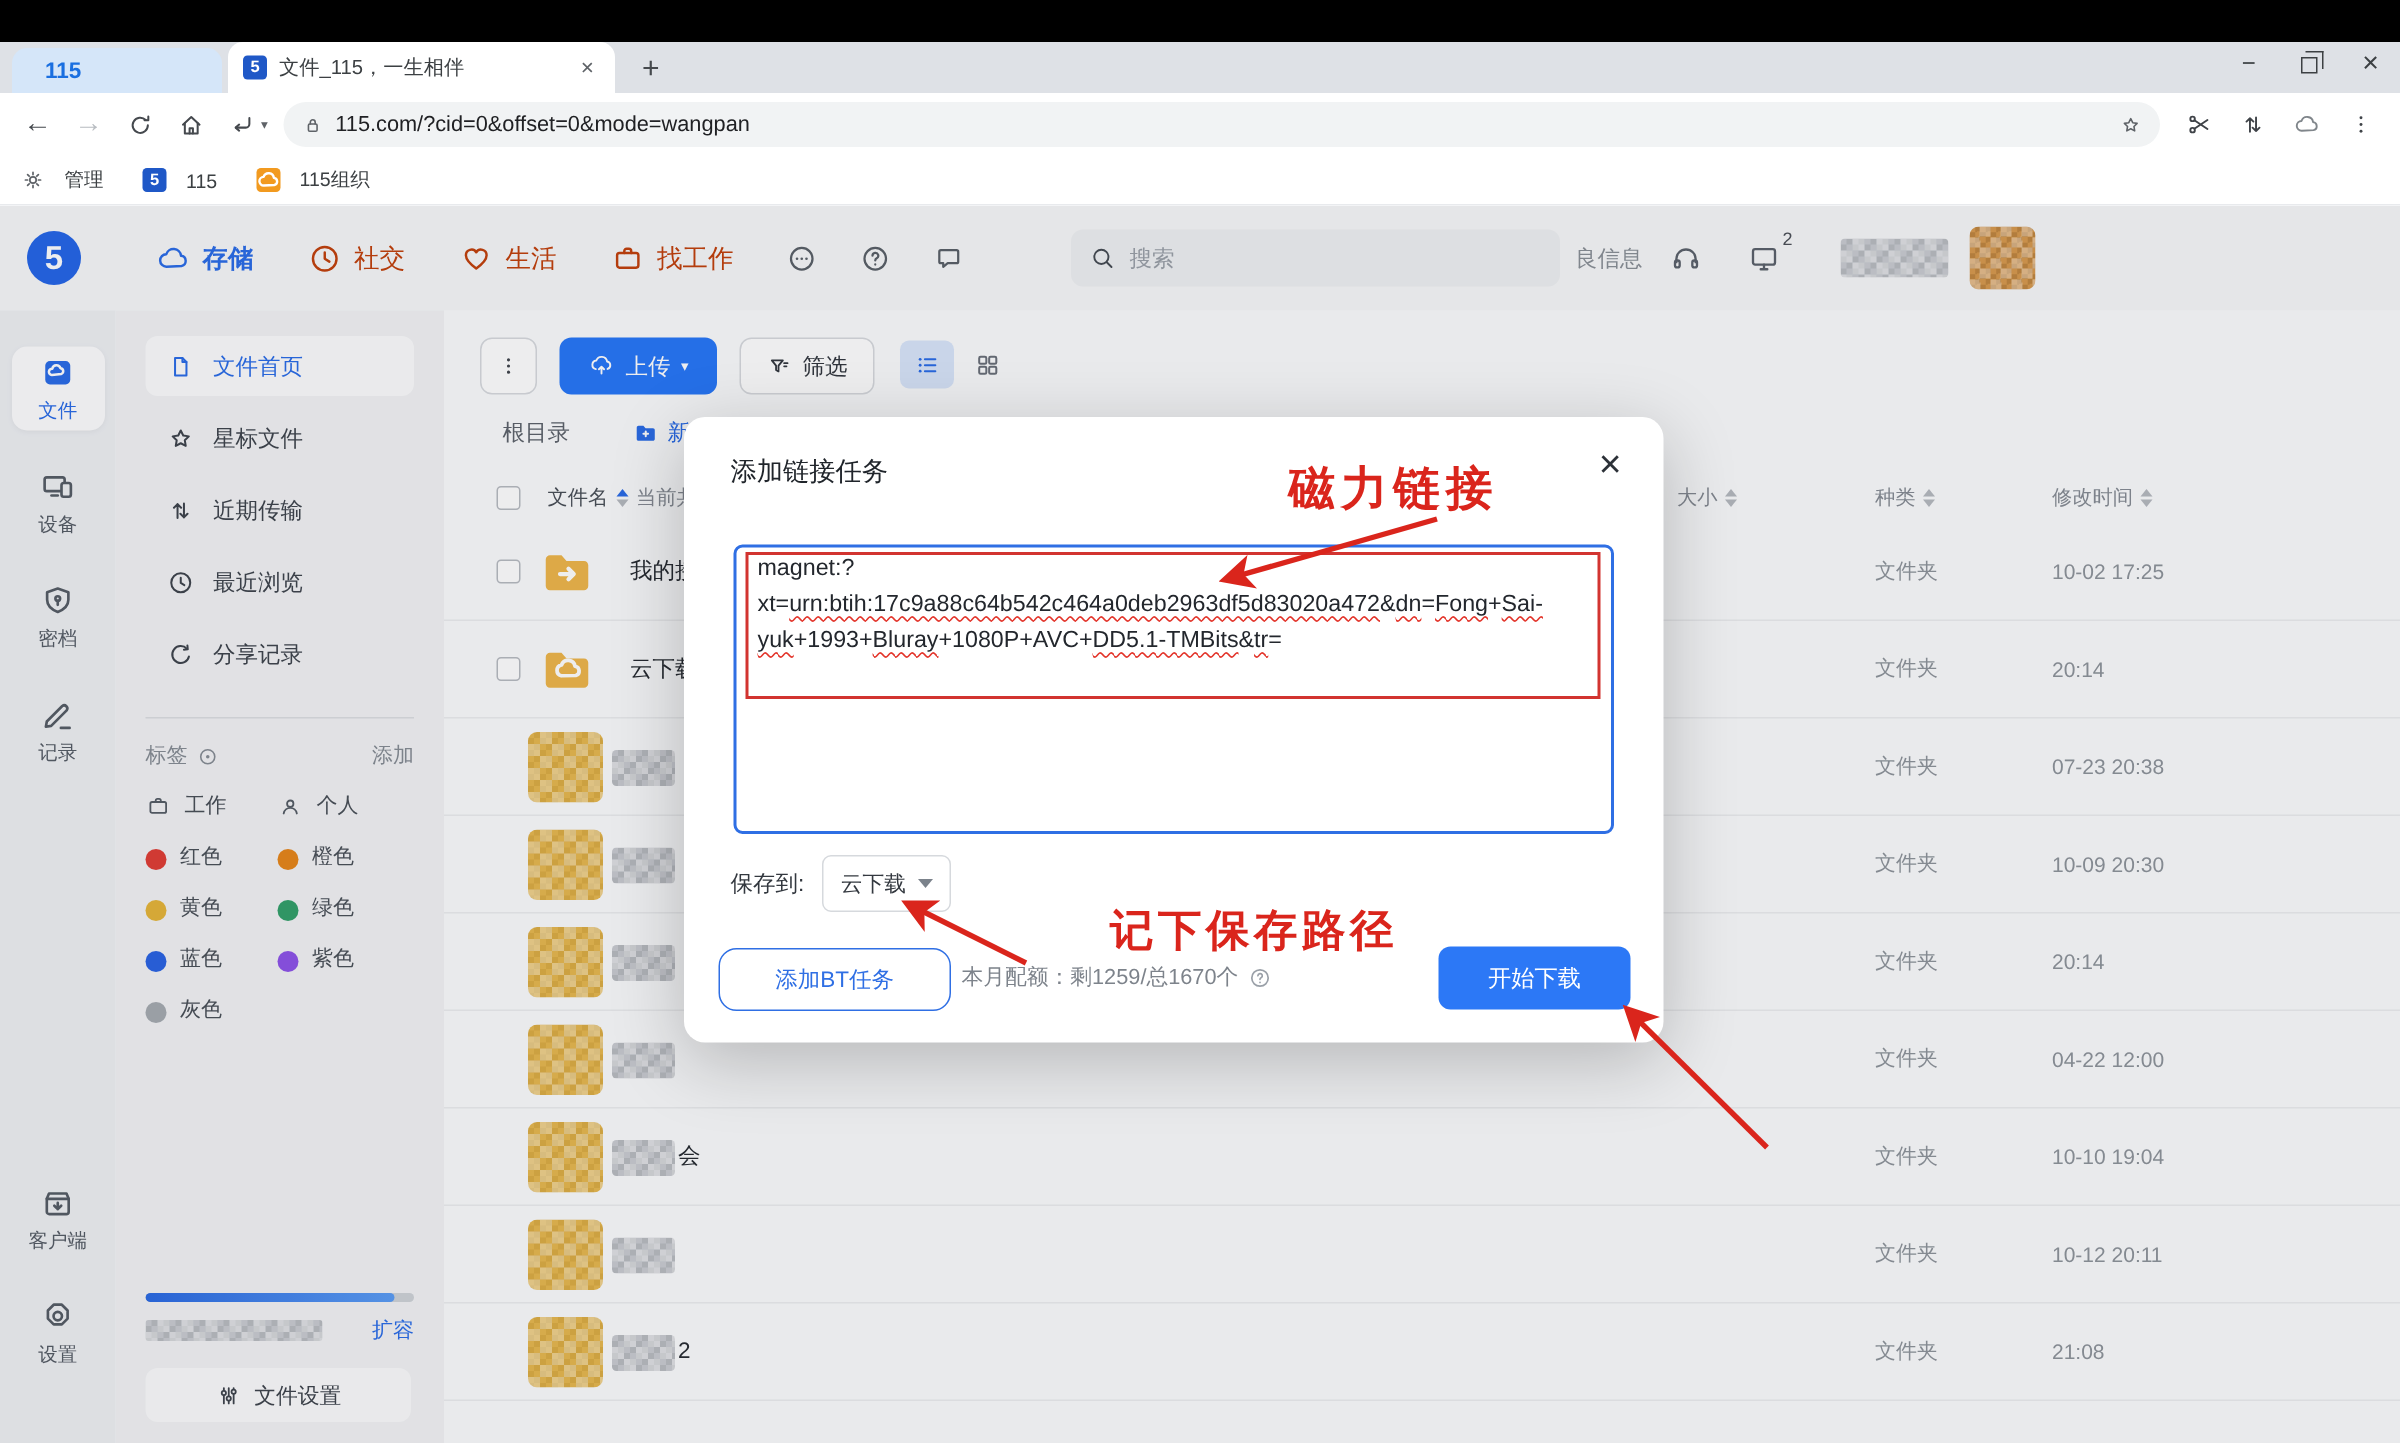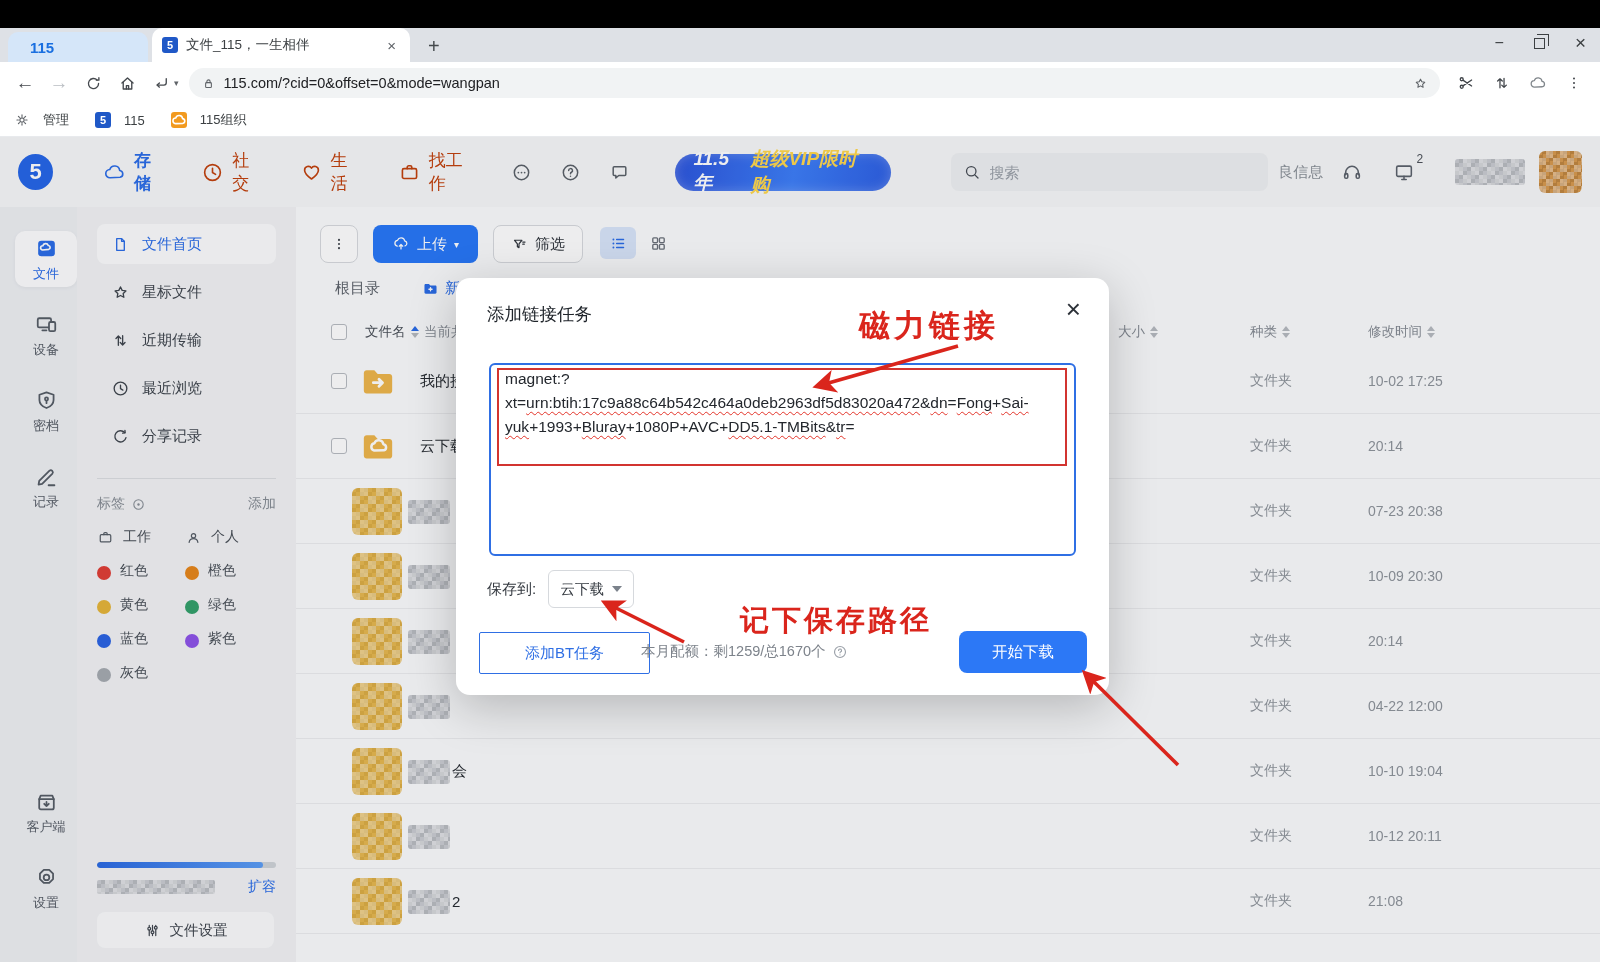--- a/index.html
+++ b/index.html
@@ -60,21 +60,21 @@
   .topic{color:#5b626b;padding:0 12px;position:relative}
   .topic svg{width:22px;height:22px}
   .badge2{position:absolute;top:-9px;right:4px;font-size:12px;color:#4c5158}
   .moz{background-color:#c9ccd1;background-image:conic-gradient(rgba(255,255,255,.4) 25%,transparent 0 50%,rgba(255,255,255,.4) 0 75%,transparent 0),conic-gradient(rgba(0,0,0,.08) 25%,transparent 0 50%,rgba(0,0,0,.08) 0 75%,transparent 0);background-size:16px 16px,8px 8px}
   .moz-y{background-color:#e7b84f;background-image:conic-gradient(rgba(255,255,255,.35) 25%,transparent 0 50%,rgba(255,255,255,.35) 0 75%,transparent 0),conic-gradient(rgba(140,90,0,.12) 25%,transparent 0 50%,rgba(140,90,0,.12) 0 75%,transparent 0);background-size:16px 16px,8px 8px}
   .moz-a{background-color:#d79a4e;background-image:conic-gradient(rgba(255,255,255,.35) 25%,transparent 0 50%,rgba(255,255,255,.35) 0 75%,transparent 0),conic-gradient(rgba(90,50,0,.18) 25%,transparent 0 50%,rgba(90,50,0,.18) 0 75%,transparent 0);background-size:14px 14px,7px 7px}
   .uname-moz{width:72px;height:26px;margin-left:22px;border-radius:3px}
   .avatar-moz{width:44px;height:42px;margin-left:8px;border-radius:6px}
 
   .appbody{display:flex;height:755px}
-  .rail{width:77px;background:#eef0f3;display:flex;flex-direction:column;align-items:flex-end;padding:24px 0 26px}
+  .rail{width:77px;background:#eef0f3;display:flex;flex-direction:column;align-items:center;padding:24px 0 26px}
   .railitem{width:62px;height:56px;display:flex;flex-direction:column;align-items:center;justify-content:center;gap:4px;color:#565d66;font-size:13px;border-radius:10px;margin-bottom:20px;cursor:pointer}
   .railitem svg{width:25px;height:25px}
   .railitem.on{background:#fdfdfe;color:#2b6de8;box-shadow:0 1px 4px rgba(0,0,0,.05)}
   .railspacer{flex:1}
 
   .panel{width:219px;background:#f2f3f5;padding:17px 20px 0;display:flex;flex-direction:column}
   .pitem{height:40px;border-radius:8px;display:flex;align-items:center;gap:12px;padding:0 14px;font-size:15px;color:#3f454d;margin-bottom:8px;cursor:pointer}
   .pitem svg{width:19px;height:19px}
   .pitem.on{background:rgba(255,255,255,.75);color:#2b6de8}
   .pdivider{height:1px;background:#dcdee1;margin:14px 0 16px}
@@ -137,21 +137,21 @@
   .modal{position:absolute;left:456px;top:141px;width:653px;height:417px;background:#fff;border-radius:14px;box-shadow:0 12px 48px rgba(0,0,0,.22);z-index:10}
   .mtitle{position:absolute;left:31px;top:24px;font-size:17.5px;color:#20252b;font-weight:500}
   .mclose{position:absolute;right:28px;top:16px;font-size:26px;color:#2c3138;font-weight:300;cursor:pointer}
   .mtext{position:absolute;left:33px;top:85px;width:587px;height:193px;border:2px solid #2f6fe4;border-radius:6px;background:#fff;padding:2px 14px;font-size:15.5px;line-height:24px;color:#23272d;overflow-wrap:anywhere}
   .redbox{position:absolute;left:41px;top:90px;width:570px;height:98px;border:2px solid #d23430;z-index:3;pointer-events:none}
   .sq{text-decoration:underline;text-decoration-style:wavy;text-decoration-color:#e3342a;text-decoration-thickness:1px;text-underline-offset:3px}
   .saverow{position:absolute;left:31px;top:292px;display:flex;align-items:center;gap:12px}
   .savelbl{font-size:15px;color:#33383f}
   .seldd{width:86px;height:38px;border:1px solid #d6d9dd;border-radius:6px;display:flex;align-items:center;justify-content:center;gap:8px;font-size:14.5px;color:#33383f;background:#fff;cursor:pointer}
   .seldd .tri{width:0;height:0;border-left:5px solid transparent;border-right:5px solid transparent;border-top:6px solid #7b828b}
-  .btbtn{position:absolute;left:23px;top:354px;width:171px;height:42px;border:1px solid #2f6fe4;border-radius:2px;color:#2f6fe4;background:#fff;font-size:15px;display:flex;align-items:center;justify-content:center;cursor:pointer}
+  .btbtn{position:absolute;left:23px;top:354px;width:155px;height:42px;border:1px solid #2f6fe4;border-radius:12px;color:#2f6fe4;background:#fff;font-size:15px;display:flex;align-items:center;justify-content:center;cursor:pointer}
   .quota{position:absolute;left:185px;top:364px;display:flex;align-items:center;gap:6px;font-size:14.5px;color:#7d838b}
   .quota .ic{color:#9aa0a8}
   .quota .ic svg{width:16px;height:16px}
   .startbtn{position:absolute;left:503px;top:353px;width:128px;height:42px;border-radius:8px;background:#2c78f6;color:#fff;font-size:15.5px;display:flex;align-items:center;justify-content:center;cursor:pointer}
 
   
   .anno-svg{position:absolute;left:0;top:0;z-index:20;pointer-events:none}
   .anno-lbl{position:absolute;z-index:20;color:#da251c;font-family:"Liberation Serif","DejaVu Serif",serif;font-weight:bold;pointer-events:none}
   .lbl-magnet{left:859px;top:168px;font-size:31px;letter-spacing:4px}
   .lbl-path{left:740px;top:464px;font-size:29px;letter-spacing:3px}
@@ -328,24 +328,20 @@
           <svg viewBox="0 0 24 24">
             <circle cx="12" cy="12" r="8.2"></circle>
             <path d="M9.9 9.7a2.2 2.2 0 1 1 3.2 2c-.8.4-1.1.8-1.1 1.6M12 16.3v.1"></path>
           </svg>
         </span>
       <span class="miniic ic">
           <svg viewBox="0 0 24 24">
             <path d="M4.8 6.6a1.2 1.2 0 0 1 1.2-1.2h12a1.2 1.2 0 0 1 1.2 1.2v7.6a1.2 1.2 0 0 1-1.2 1.2h-6.8l-3.4 2.8v-2.8H6a1.2 1.2 0 0 1-1.2-1.2z"></path>
           </svg>
         </span>
-      <div class="vip">
-        <span class="p1">11.5年</span>
-        <span class="p2">超级VIP限时购</span>
-      </div>
       <div class="search">
         <span class="ic">
             <svg viewBox="0 0 24 24">
               <circle cx="11" cy="11" r="6.3"></circle>
               <path d="M15.8 15.8 20 20"></path>
             </svg>
           </span>
         <input placeholder="搜索" style="">
       </div>
       <span class="report">良信息</span>

